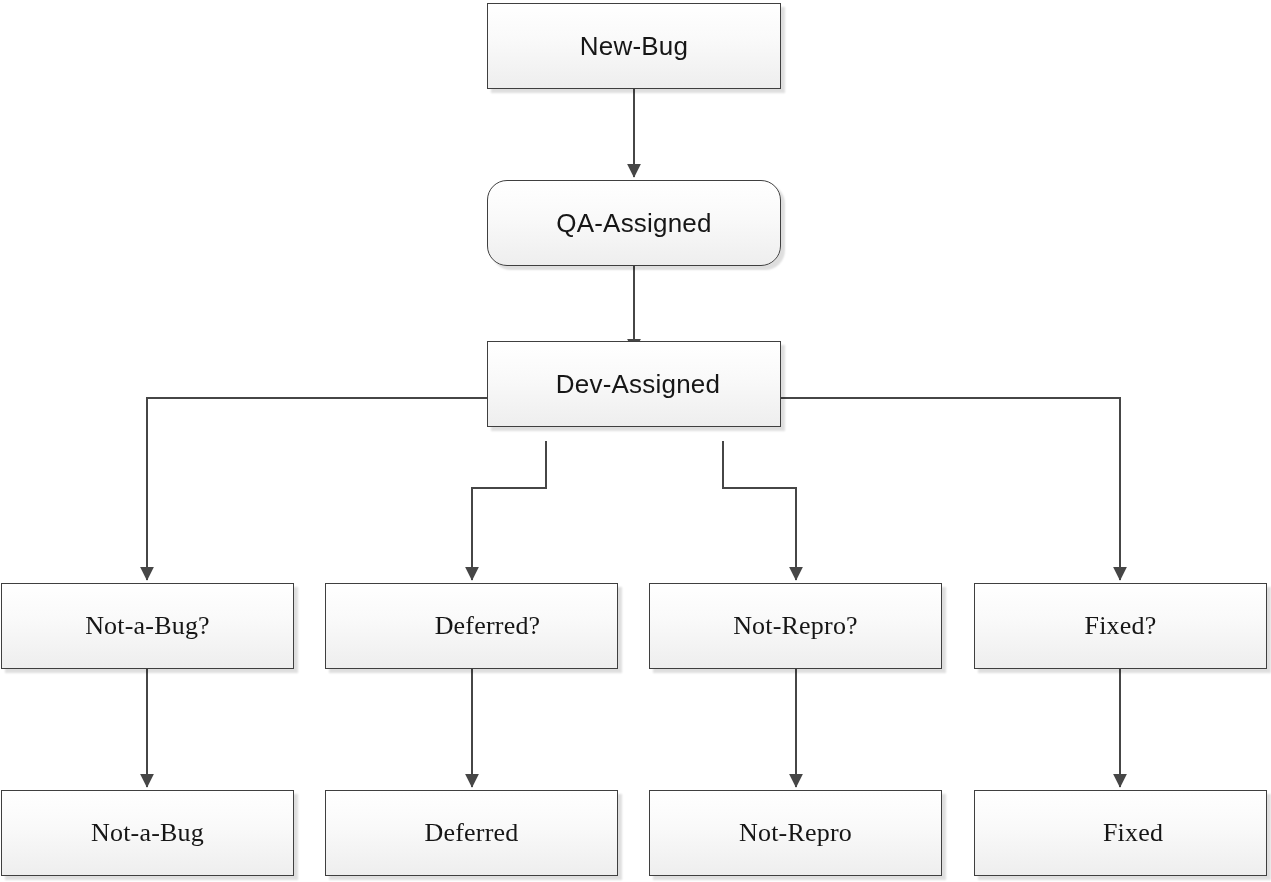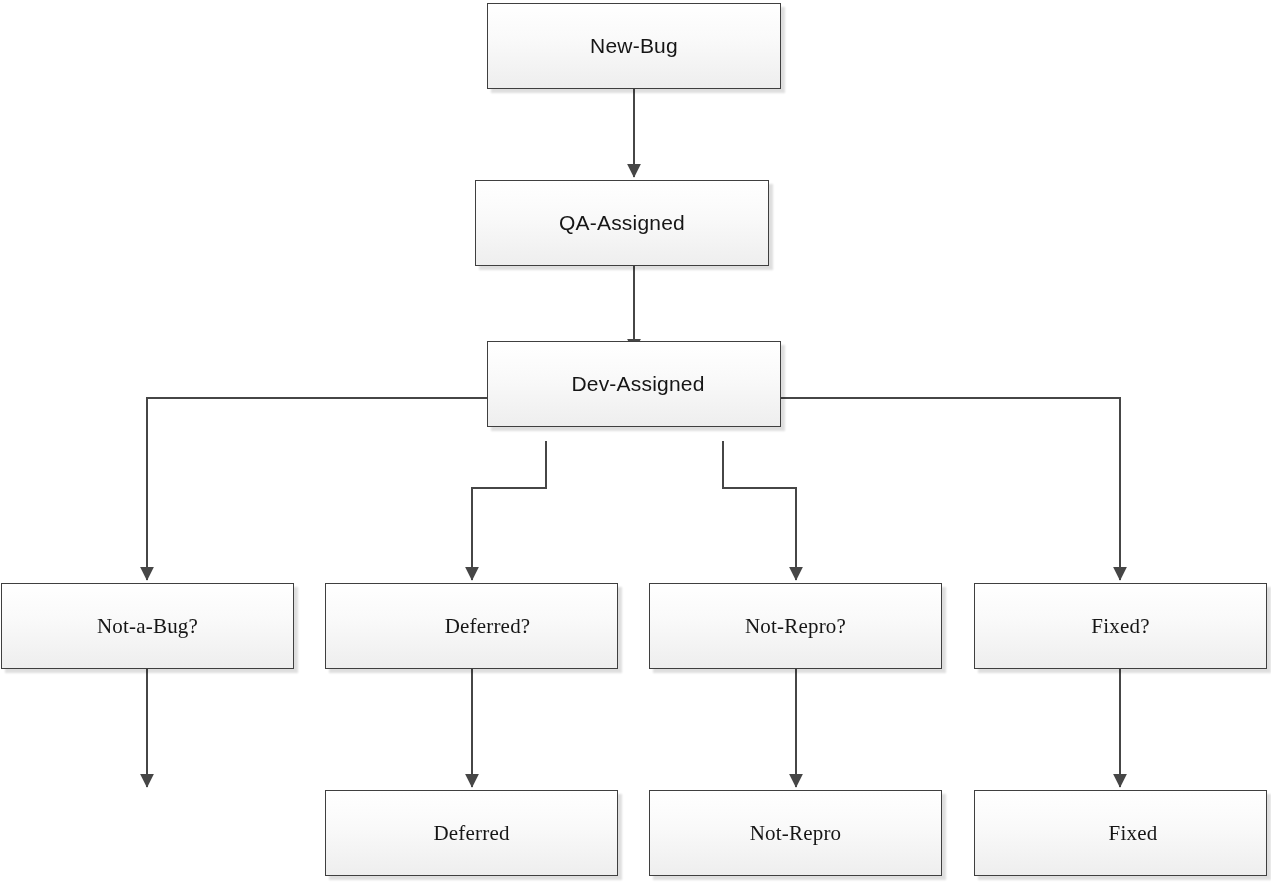--- a/index.html
+++ b/index.html
@@ -29,30 +29,30 @@
     width: 294px;
     height: 86px;
     border: 1.5px solid #3f3f3f;
     background: linear-gradient(180deg, #ffffff 0%, #f9f9f9 45%, #eeeeee 100%);
     box-shadow: 4px 4px 2px rgba(0,0,0,0.13);
     display: flex;
     align-items: center;
     justify-content: center;
   }
   .node .label {
-    font-size: 21px;
+    font-size: 26px;
     color: #161616;
     letter-spacing: 0.2px;
     white-space: nowrap;
   }
   .w293 { width: 293px; font-family: Liberation Serif, serif; }
 
   
   .pos-new-bug      { left: 487px; top: 3px; }
-  .pos-qa-assigned  { left: 475px; top: 180px; }
+  .pos-qa-assigned  { left: 487px; top: 180px; border-radius: 20px; }
   .pos-dev-assigned { left: 487px; top: 341px; padding-left: 8px; }
   
   .pos-not-a-bug-q  { left: 1px;   top: 583px; }
   .pos-deferred-q   { left: 325px; top: 583px; padding-left: 32px; }
   .pos-not-repro-q  { left: 649px; top: 583px; }
   .pos-fixed-q      { left: 974px; top: 583px; }
   
   .pos-not-a-bug    { left: 1px;   top: 790px; }
   .pos-deferred     { left: 325px; top: 790px; justify-content: center; }
   .pos-not-repro    { left: 649px; top: 790px; }
@@ -104,20 +104,23 @@
   </div>
 
   <div class="node w293 pos-not-repro-q">
     <span class="label">Not-Repro?</span>
   </div>
 
   <div class="node w293 pos-fixed-q">
     <span class="label">Fixed?</span>
   </div>
 
+  <div class="node w293 pos-not-a-bug">
+    <span class="label">Not-a-Bug</span>
+  </div>
 
   <div class="node w293 pos-deferred">
     <span class="label">Deferred</span>
   </div>
 
   <div class="node w293 pos-not-repro">
     <span class="label">Not-Repro</span>
   </div>
 
   <div class="node w293 pos-fixed">

